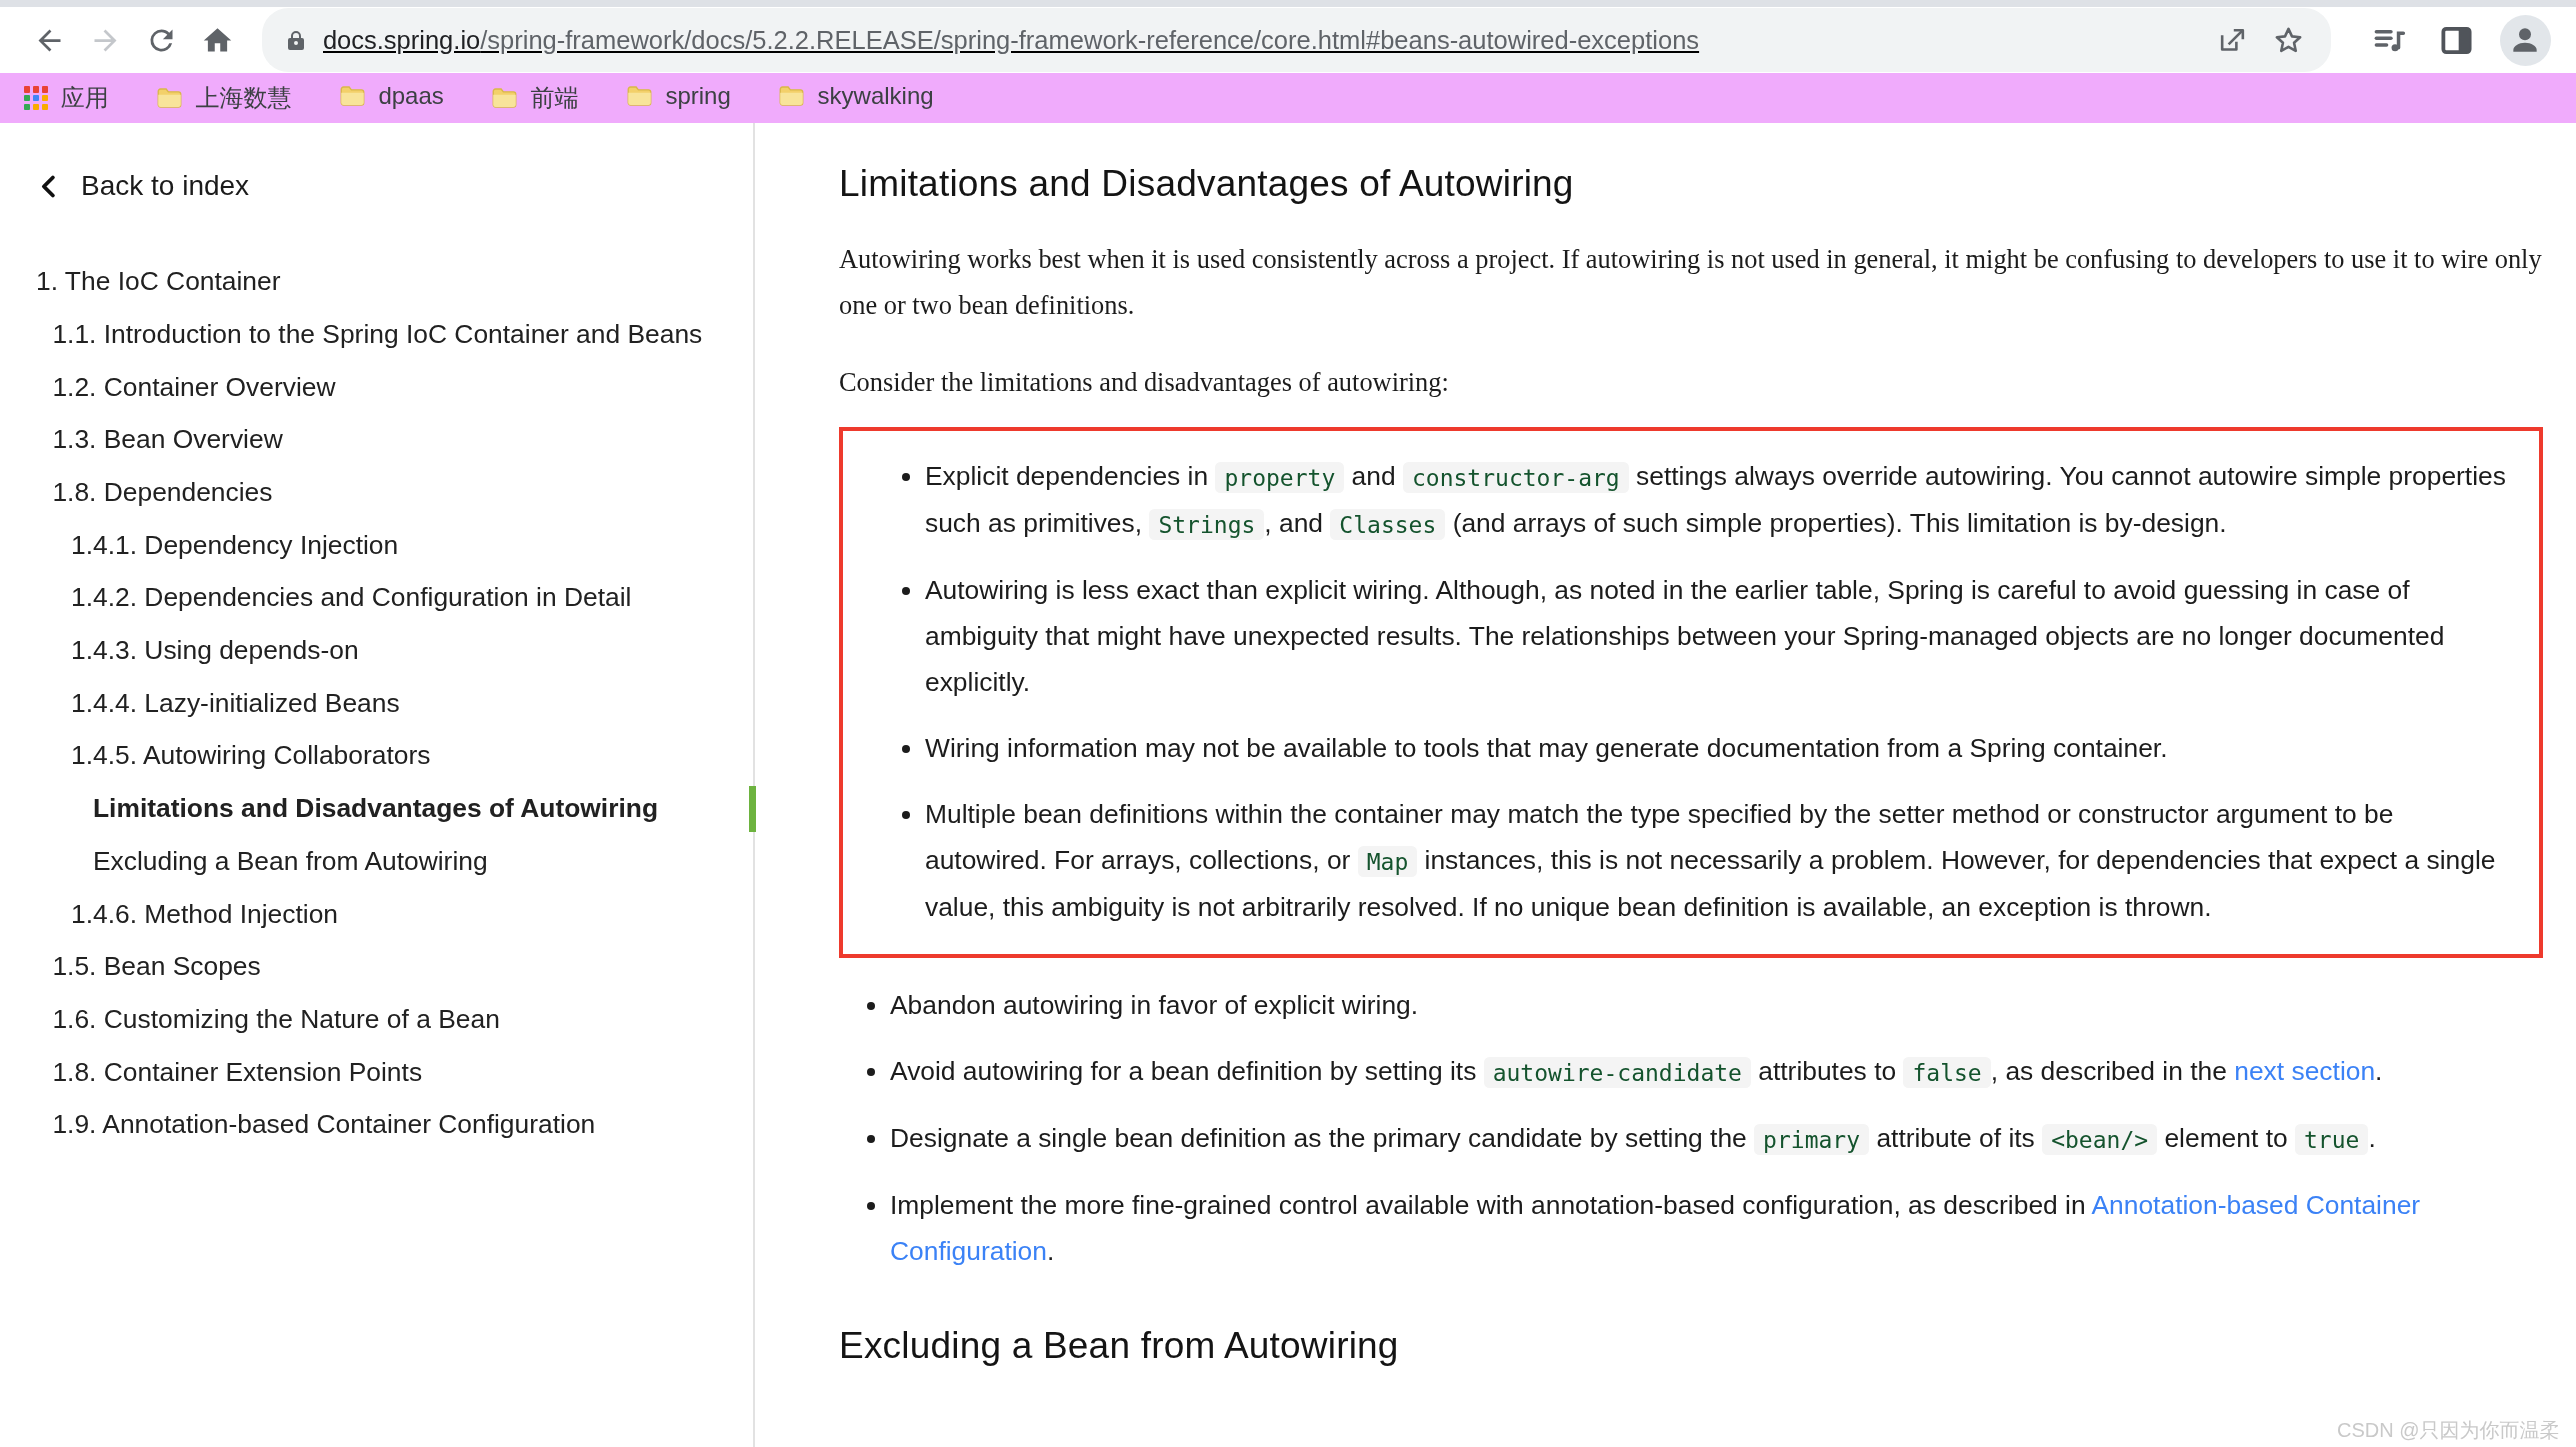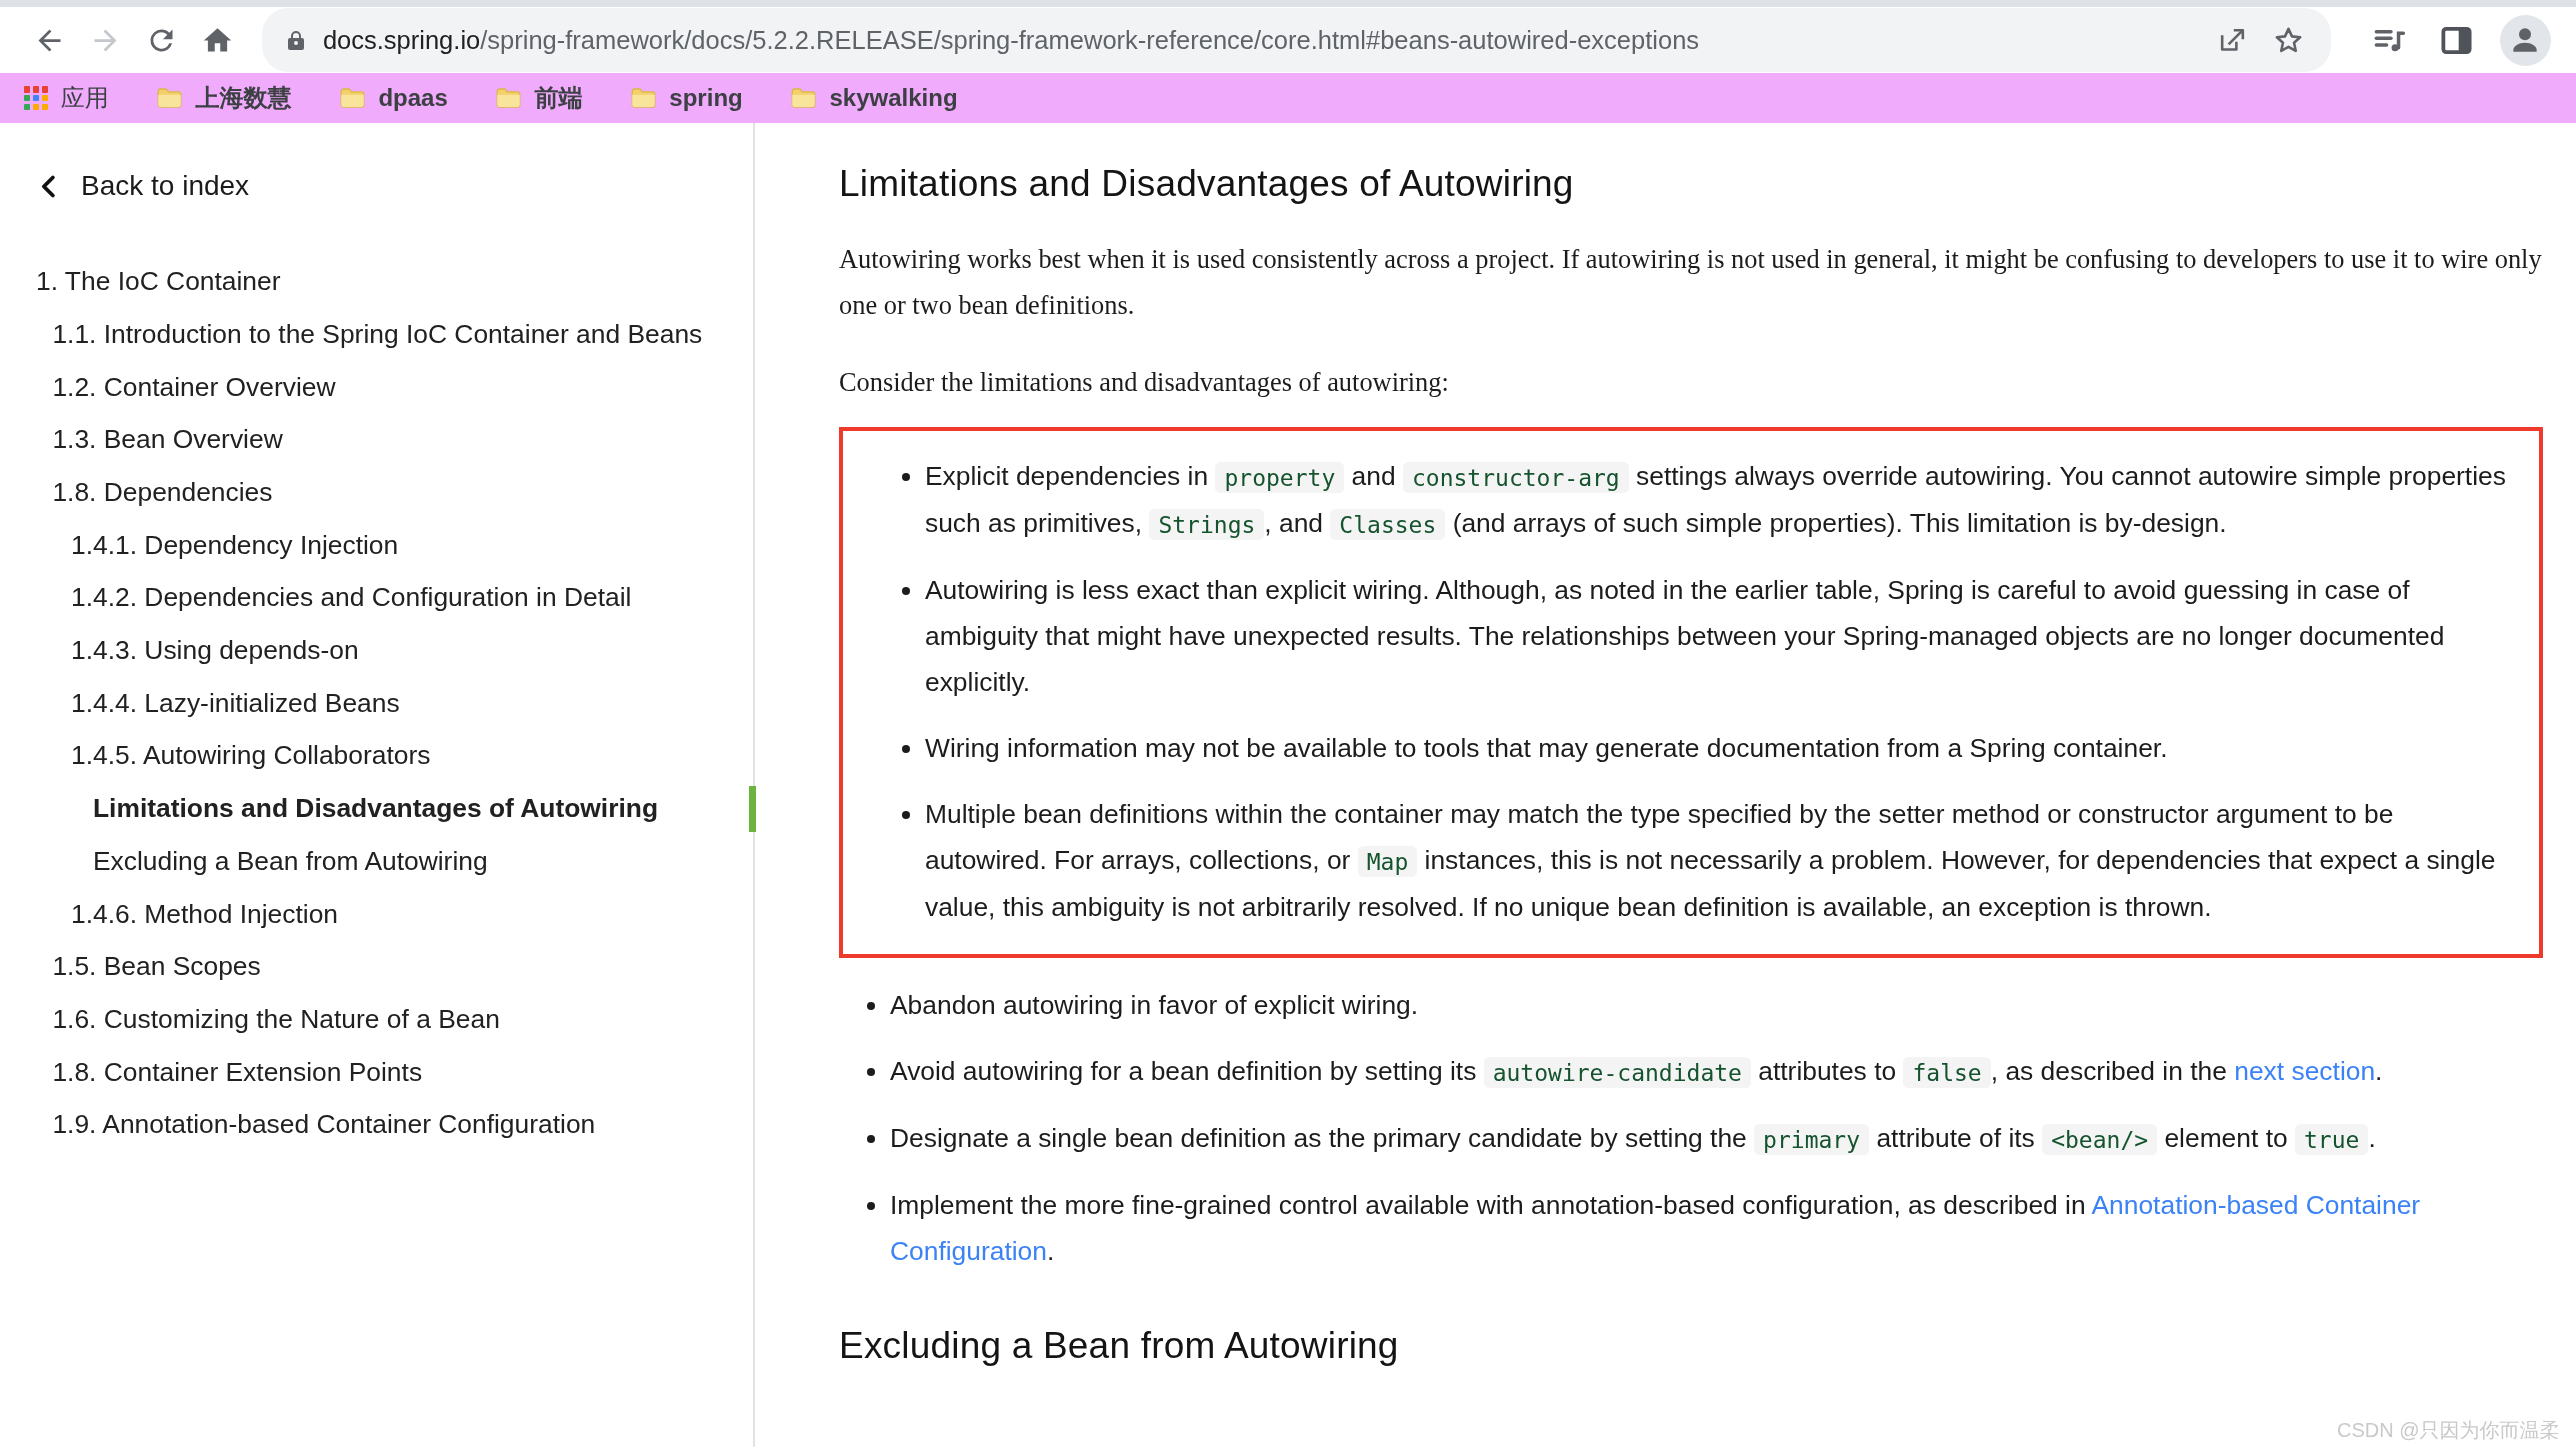--- a/index.html
+++ b/index.html
@@ -6,21 +6,21 @@
   html,body { width:2576px; height:1448px; overflow:hidden; background:#fff;
               font-family:"Liberation Sans", sans-serif; }
 
   
   .titlebar-strip { height:7.3px; background:#dee1e6; }
   .toolbar { height:66px; background:#fff; display:flex; align-items:center; padding:0 25.5px; }
   .nav-btn { width:47px; height:47px; display:flex; align-items:center; justify-content:center;
              border-radius:50%; margin-right:9px; flex:0 0 auto; }
   .nav-btn svg { width:33px; height:33px; }
   .omnibox { flex:1 1 auto; height:64px; background:#f1f3f4; border-radius:26.4px;
-             display:flex; align-items:center; padding:0 22px; margin:0 14.6px 0 12.8px; min-width:0; }
+             display:flex; align-items:center; padding:0 22px; margin:0 14.6px 0 12.8px; min-width:0;text-decoration:underline; }
   .omnibox .lock { width:24px; height:24px; flex:0 0 auto; margin-right:14.6px; }
   .url-text { font-size:25.5px; color:#202124; white-space:nowrap; overflow:hidden; flex:1 1 auto; }
   .url-text .path { color:#5f6368; }
   .pill-icon { width:40px; height:40px; display:flex; align-items:center; justify-content:center;
                flex:0 0 auto; margin-left:16.4px; }
   .pill-icon svg { width:31px; height:31px; }
   .right-icon { width:47px; height:47px; display:flex; align-items:center; justify-content:center;
                 margin-left:20px; flex:0 0 auto; }
   .right-icon svg { width:35px; height:35px; }
   .avatar { width:51px; height:51px; border-radius:50%; background:#e2e6ea;
@@ -148,21 +148,21 @@
         <i class="ag-r"></i>
       <i class="ag-g"></i>
         <i class="ag-b"></i>
         <i class="ag-y"></i>
       <i class="ag-g"></i>
         <i class="ag-y"></i>
         <i class="ag-y"></i>
     </div>
     <span class="label">应用</span>
   </div>
-  <span style="display:flex;align-items:center;font-weight:bold;">
+  <span style="display:flex;align-items:flex-start;">
       <div class="bm-item">
         <svg class="folder-ic" viewBox="0 0 24 20">
           <path d="M2 4c0-1.1.9-2 2-2h5l2 2.5h9c1.1 0 2 .9 2 2V16c0 1.1-.9 2-2 2H4a2 2 0 0 1-2-2V4z" fill="#f3d06a" stroke="#d9b848" stroke-width="1.2"></path>
           <path d="M2 7h20v9c0 1.1-.9 2-2 2H4a2 2 0 0 1-2-2V7z" fill="#f8e49a"></path>
         </svg>
         <span class="label">上海数慧</span>
       </div>
       <div class="bm-item">
         <svg class="folder-ic" viewBox="0 0 24 20">
           <path d="M2 4c0-1.1.9-2 2-2h5l2 2.5h9c1.1 0 2 .9 2 2V16c0 1.1-.9 2-2 2H4a2 2 0 0 1-2-2V4z" fill="#f3d06a" stroke="#d9b848" stroke-width="1.2"></path>

